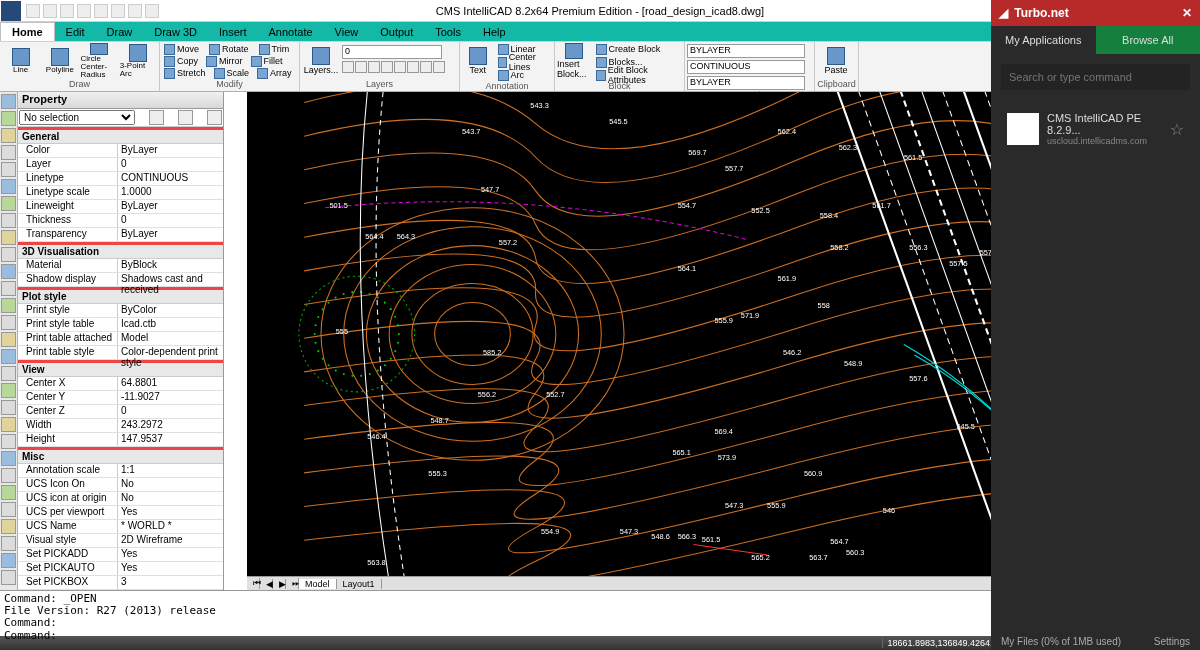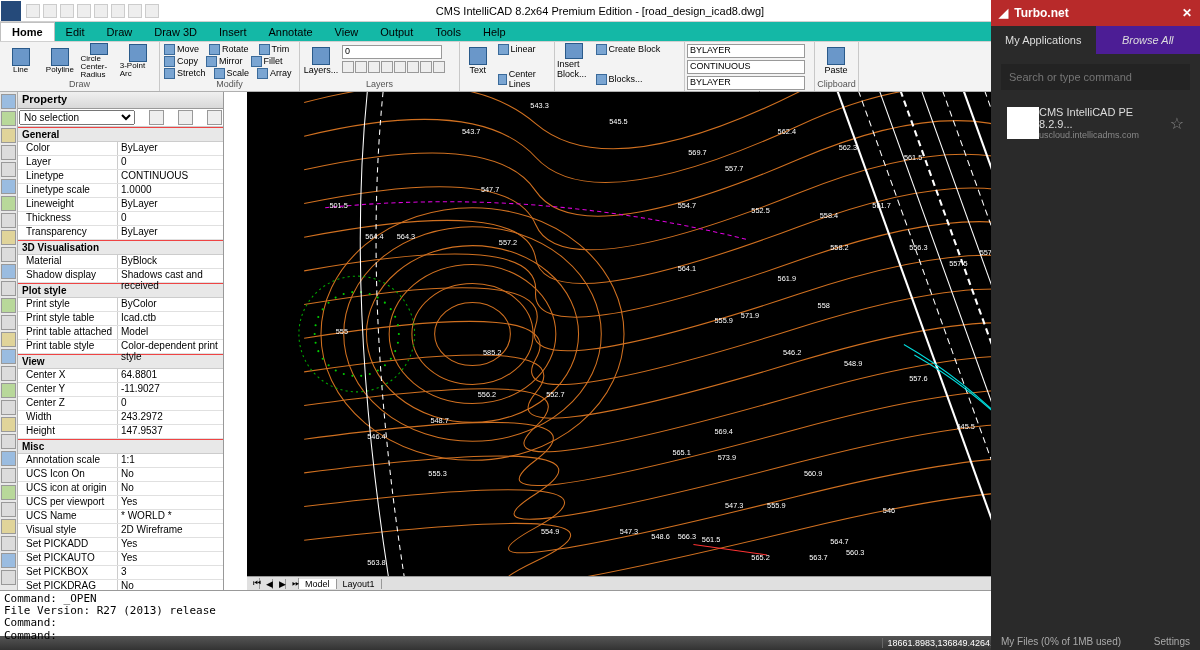--- a/index.html
+++ b/index.html
@@ -16,35 +16,35 @@
 .menubar .tab { padding:0 11px; height:100%; display:flex; align-items:center;}
 .menubar .tab.active { background:#fff; border:1px solid #c0c0c0; border-bottom:none; font-weight:bold;}
 .ribbon { height:50px; background:#f3f3f3; display:flex; border-bottom:1px solid #b0b0b0; font-size:10px; position:relative;}
 .rgroup { border-right:1px solid #c8c8c8; display:flex; flex-direction:column; padding:1px 2px;}
 .rgroup .items { display:flex; flex:1; gap:2px; align-items:flex-start;}
 .rgroup .glabel { text-align:center; font-size:9px; color:#555; height:11px;}
 .bigbtn { display:flex; flex-direction:column; align-items:center; justify-content:center; width:38px; height:36px; font-size:9px;}
 .bigbtn .icn { width:18px; height:18px; background:#6a97c9; border:1px solid #2a5a8a;}
 .smbtn { display:flex; align-items:center; gap:2px; font-size:9px; height:12px; padding:0 2px;}
 .smbtn .icn { width:11px; height:11px; background:#7aa5d2; border:1px solid #3a6a9a;}
-.smcol { display:flex; flex-direction:column; gap:18px;}
+.smcol { display:flex; flex-direction:column; gap:1px;}
 .layerdrop { width:100px; height:14px; border:1px solid #999; background:#fff; font-size:9px; padding:0 2px;}
 .main { display:flex; height:498px;}
 .ltools { width:18px; background:#e8e8e8; display:flex; flex-direction:column; gap:2px; padding:2px 1px; border-right:1px solid #b0b0b0;}
 .ltools div { width:15px; height:15px; background:#dcdcdc; border:1px solid #999;}
 .ltools .g { background:#b8d89a;}
 .ltools .b { background:#9abce0;}
 .ltools .y { background:#e0d49a;}
 .proppanel { width:206px; background:#fff; border-right:1px solid #999; display:flex; flex-direction:column;}
 .proppanel .hdr { height:17px; background:linear-gradient(#f0f0f0,#d8d8d8); font-size:11px; font-weight:bold; padding:1px 4px; border-bottom:1px solid #999;}
 .proppanel .selrow { height:18px; display:flex; align-items:center; padding:1px; gap:14px; border-bottom:1px solid #ccc;}
 .proppanel .selrow select { flex:1; font-size:10px; height:15px;}
 .proppanel .selrow span { width:15px; height:15px; border:1px solid #999; background:#eee;}
 .proppanel .body { flex:1; overflow-y:auto; font-size:10px;}
-.pgroup { background:#e8e8e8; font-weight:bold; padding:1px 4px; border-top:1px solid #ef4444; border-bottom:1px solid #ccc;}
+.pgroup { background:#e8e8e8; font-weight:bold; padding:1px 4px; border-top:3px solid #ef4444; border-bottom:1px solid #ccc;}
 .prow { display:flex; border-bottom:1px solid #e0e0e0; height:14px;}
 .prow .k { width:100px; padding-left:8px; border-right:1px solid #ccc; background:#fff;}
 .prow .v { flex:1; padding-left:3px; background:#fff;}
 .canvaswrap { flex:1; display:flex; flex-direction:column; position:relative;padding-left:23px;}
 .canvas { flex:1; background:#000; position:relative; overflow:hidden;}
 .canvas svg { width:100%; height:100%;}
 .mtabs { height:14px; background:#e0e0e0; display:flex; align-items:center; font-size:9px; border-top:1px solid #999;}
 .mtabs span { padding:0 6px; border-right:1px solid #999;}
 .mtabs .navbtn { width:12px; text-align:center;}
 .rtools { width:18px; background:#e8e8e8; display:flex; flex-direction:column; gap:2px; padding:2px 1px; border-left:1px solid #b0b0b0;}
@@ -52,23 +52,23 @@
 .cmdarea { height:46px; background:#fff; border-top:1px solid #999; font-family:Consolas,monospace; font-size:11px; padding:2px 4px; line-height:1.1;}
 .statusbar { height:14px; background:linear-gradient(#555,#333); color:#fff; font-size:9px; display:flex; align-items:center; justify-content:flex-end; gap:6px; padding:0 4px;}
 .statusbar .cell { padding:0 4px; border-left:1px solid #666;}
 
 .turbo { position:absolute; right:0; top:0; width:209px; height:650px; background:#2a2a2a; color:#ddd; display:flex; flex-direction:column;}
 .turbo .thdr { height:26px; background:#b82a2a; display:flex; align-items:center; padding:0 8px; font-size:12px; font-weight:bold; color:#fff;}
 .turbo .thdr .x { margin-left:auto;}
 .turbo .ttabs { height:28px; display:flex; font-size:11px;}
 .turbo .ttabs div { flex:1; display:flex; align-items:center; justify-content:center;}
 .turbo .ttabs .act { background:#2a2a2a;}
-.turbo .ttabs .ina { background:#4c1d95;font-style:italic;}
+.turbo .ttabs .ina { background:#15803d;}
 .turbo .tsearch { margin:10px; height:26px; background:#232323; border:none; color:#888; font-size:11px; padding:0 8px;}
-.turbo .tapp { margin:0 10px; display:flex; align-items:center; padding:6px;}
+.turbo .tapp { margin:6px 10px; display:flex; align-items:center; gap:8px; padding:6px;}
 .turbo .tapp .ticn { width:32px; height:32px; background:#fff;}
 .turbo .tapp .tinfo { flex:1; font-size:11px;}
 .turbo .tapp .tinfo .sub { font-size:9px; color:#888;}
 .turbo .tfoot { margin-top:auto; height:18px; display:flex; justify-content:space-between; align-items:center; font-size:10px; padding:0 10px; color:#aaa;text-align:right;}
 .cadlabel { fill:#fff; font-size:7px; font-family:Arial;}
 .contour { fill:none; stroke-width:1;}
 </style>
 </head>
 <body>
 

